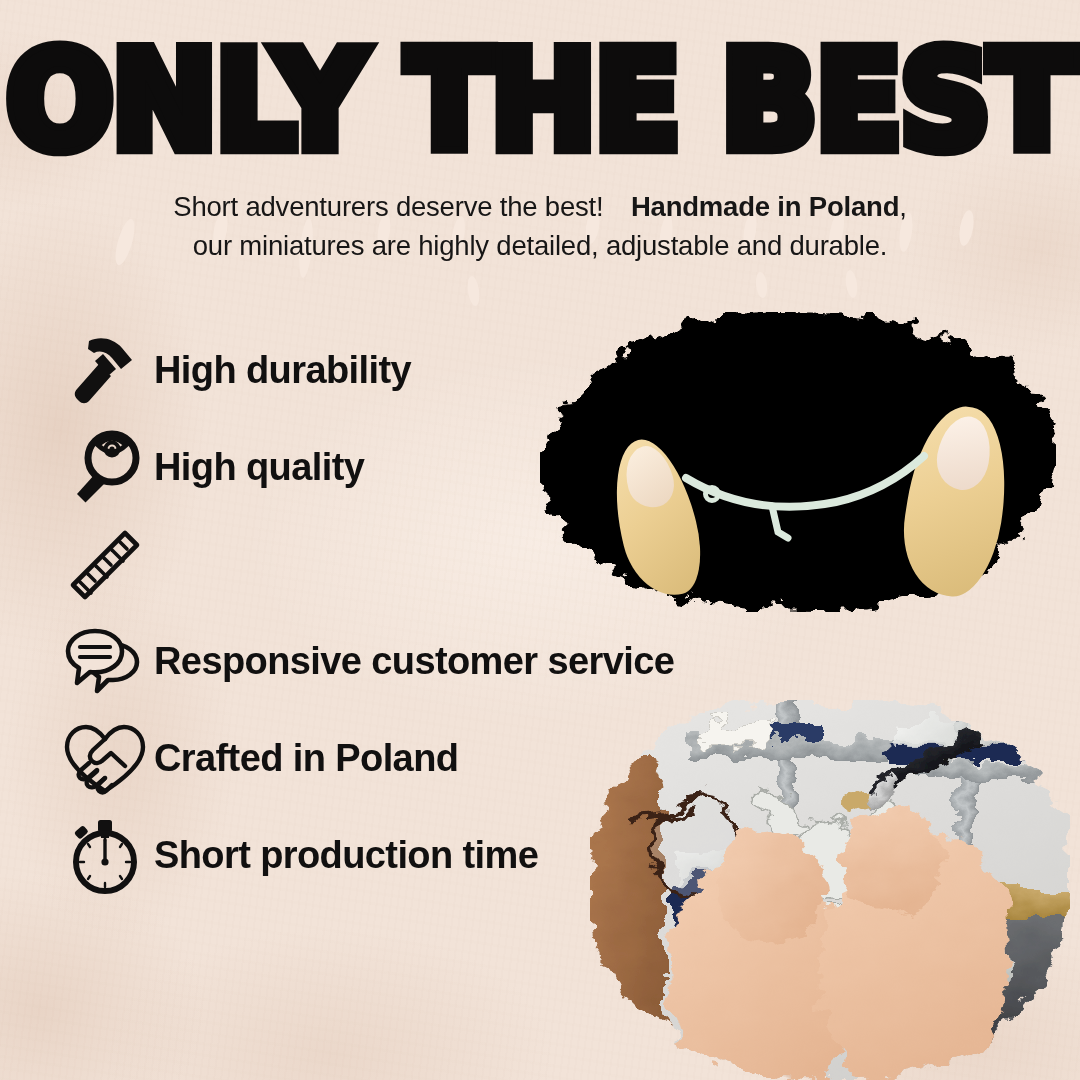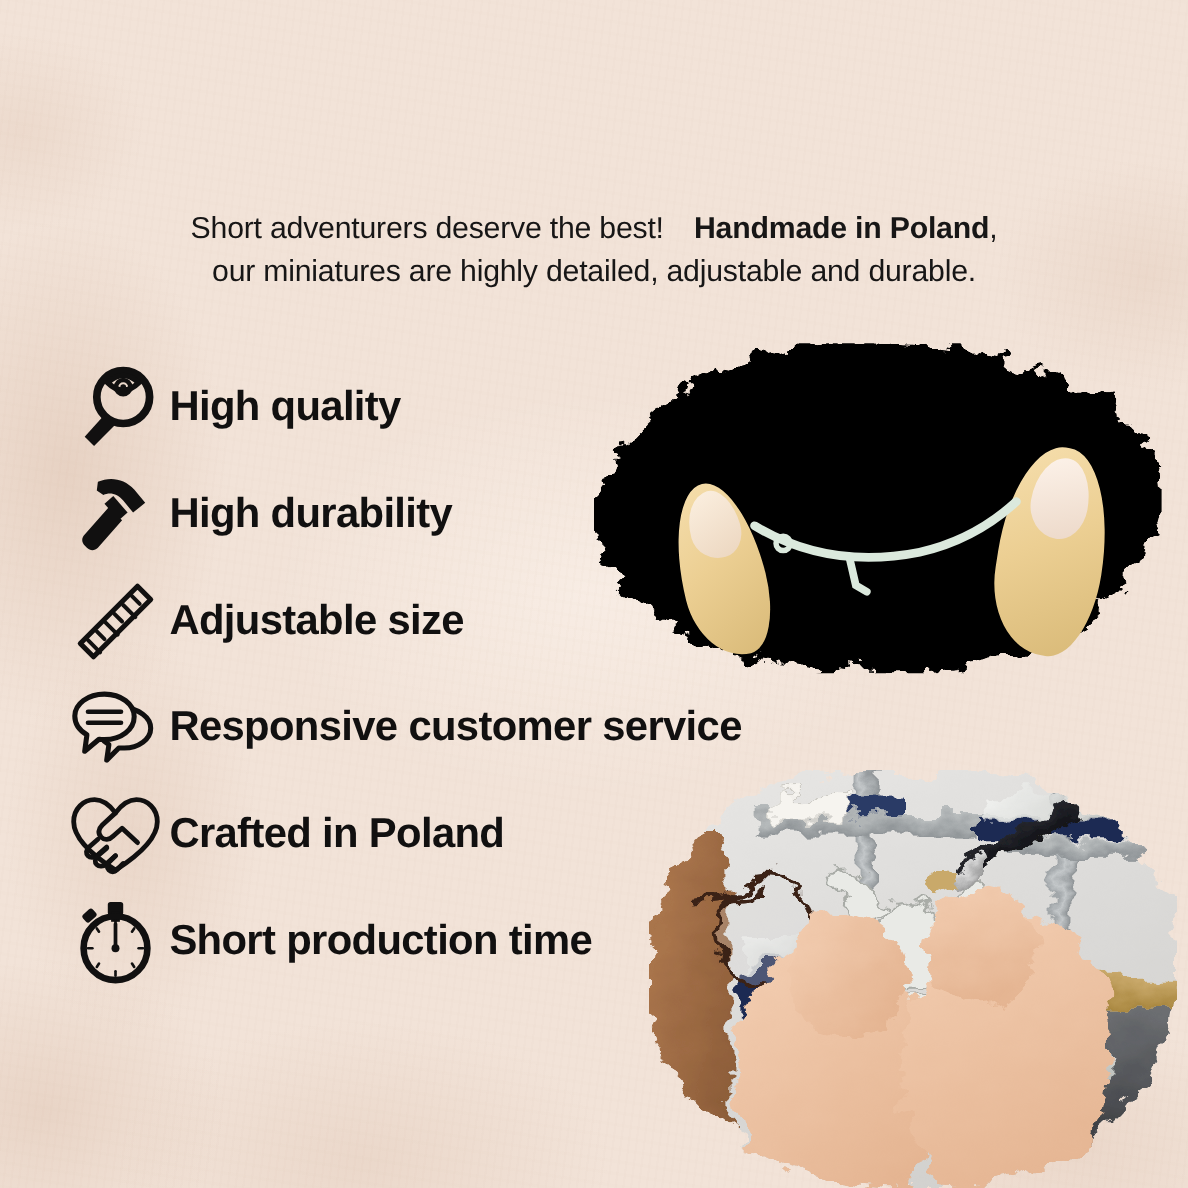--- a/index.html
+++ b/index.html
@@ -200,74 +200,92 @@
     </filter>
   </defs>
 </svg>
 
 <div id="poster">
 
   <div class="bg-base"></div>
   <div class="bg-wash"></div>
   <div class="bg-grain"></div>
 
+  <div class="headline-wrap">
+    <span class="headline">ONLY THE BEST</span>
+    <div class="gloss">
+      <i style="left:118px;  top:66px;  width:14px; height:48px; transform:rotate(16deg);"></i>
+      <i style="left:214px;  top:60px;  width:13px; height:36px; transform:rotate(10deg);"></i>
+      <i style="left:300px;  top:66px;  width:12px; height:60px; transform:rotate(6deg);"></i>
+      <i style="left:378px;  top:62px;  width:12px; height:34px; transform:rotate(8deg);"></i>
+      <i style="left:452px;  top:64px;  width:12px; height:40px; transform:rotate(10deg);"></i>
+      <i style="left:468px;  top:124px; width:11px; height:30px; transform:rotate(-8deg);"></i>
+      <i style="left:586px;  top:58px;  width:13px; height:34px; transform:rotate(9deg);"></i>
+      <i style="left:660px;  top:62px;  width:12px; height:44px; transform:rotate(7deg);"></i>
+      <i style="left:744px;  top:60px;  width:12px; height:38px; transform:rotate(9deg);"></i>
+      <i style="left:756px;  top:120px; width:11px; height:26px; transform:rotate(-6deg);"></i>
+      <i style="left:830px;  top:58px;  width:13px; height:44px; transform:rotate(11deg);"></i>
+      <i style="left:846px;  top:118px; width:11px; height:28px; transform:rotate(-8deg);"></i>
+      <i style="left:900px;  top:60px;  width:12px; height:40px; transform:rotate(8deg);"></i>
+      <i style="left:960px;  top:58px;  width:13px; height:36px; transform:rotate(10deg);"></i>
+    </div>
+  </div>
 
   <div class="subtitle">
     <span>Short adventurers deserve the best!</span>
     <b>Handmade in Poland</b><span>,</span><br>
     <span>our miniatures are highly detailed, adjustable and durable.</span>
   </div>
 
   <div class="features">
 
-    <div class="feature f0">
-      <span class="ico">
-        <svg width="80" height="80" viewBox="0 0 80 80">
-          <g fill="none" stroke="#111010" stroke-width="7">
-            <circle cx="47" cy="30" r="24"></circle>
-            <path d="M33 17 c9 -9 19 -9 28 0 c-9 9 -19 9 -28 0 z" stroke-width="5"></path>
-          </g>
-          <circle cx="47" cy="21" r="6.5" fill="none" stroke="#111010" stroke-width="4"></circle>
-          <circle cx="47" cy="21" r="2.6" fill="#111010"></circle>
-          <path d="M30 46 L12 66 l8.5 8.5 L40 55 z" fill="#111010"></path>
-        </svg>
-      </span>
-      <span class="label">High quality</span>
-    </div>
-
     <div class="feature f1">
       <span class="ico">
         <svg width="80" height="80" viewBox="0 0 80 80">
           <g fill="#111010">
             <path d="M24 10 c11 -5 24 -3 33 7 l10 12 -11 9 -9 -11 c-5 -6 -12 -8 -18 -5 l-6 -4 z"></path>
             <path d="M38 23 l13 15 -8 7 -13 -15 z"></path>
             <path d="M34 33 L12 58 c-3 3 -3 7 0 10 l2 2 c3 3 7 3 10 0 l22 -25 z"></path>
           </g>
         </svg>
       </span>
       <span class="label">High durability</span>
+    </div>
+
+    <div class="feature f0">
+      <span class="ico">
+        <svg width="80" height="80" viewBox="0 0 80 80">
+          <g fill="none" stroke="#111010" stroke-width="7">
+            <circle cx="47" cy="30" r="24"></circle>
+            <path d="M33 17 c9 -9 19 -9 28 0 c-9 9 -19 9 -28 0 z" stroke-width="5"></path>
+          </g>
+          <circle cx="47" cy="21" r="6.5" fill="none" stroke="#111010" stroke-width="4"></circle>
+          <circle cx="47" cy="21" r="2.6" fill="#111010"></circle>
+          <path d="M30 46 L12 66 l8.5 8.5 L40 55 z" fill="#111010"></path>
+        </svg>
+      </span>
+      <span class="label">High quality</span>
     </div>
 
     <div class="feature f2">
       <span class="ico">
         <svg width="80" height="80" viewBox="0 0 80 80">
           <g stroke="#111010" stroke-width="4.6" fill="none" stroke-linejoin="round">
             <path d="M60 8 L72 20 L20 72 L8 60 Z"></path>
           </g>
           <g stroke="#111010" stroke-width="3.6" stroke-linecap="round">
             <line x1="55" y1="17" x2="62" y2="24"></line>
             <line x1="47" y1="25" x2="58" y2="36"></line>
             <line x1="39" y1="33" x2="46" y2="40"></line>
             <line x1="31" y1="41" x2="42" y2="52"></line>
             <line x1="23" y1="49" x2="30" y2="56"></line>
             <line x1="15" y1="57" x2="26" y2="68"></line>
           </g>
         </svg>
       </span>
-      <span class="label">Adjustable size</span>
     </div>
 
     <div class="feature f3">
       <span class="ico">
         <svg width="82" height="80" viewBox="0 0 82 80">
           <g fill="none" stroke="#111010" stroke-width="4.6" stroke-linejoin="round">
             <path d="M49 58 c13 0 24 -8 24 -18 c0 -10 -11 -18 -24 -18 c-13 0 -24 8 -24 18 c0 6 4 11 10 15 l-2 14 l11 -11 c2 0 3 0 5 0 z"></path>
             <path d="M31 9 C16 9 4 18 4 29 c0 7 4 13 11 17 l-2 15 l13 -11 c2 .4 3 .4 5 .4 c15 0 27 -9 27 -21 C58 18 46 9 31 9 z" fill="#f2e3d8"></path>
           </g>
           <g stroke="#111010" stroke-width="4.2" stroke-linecap="round">

